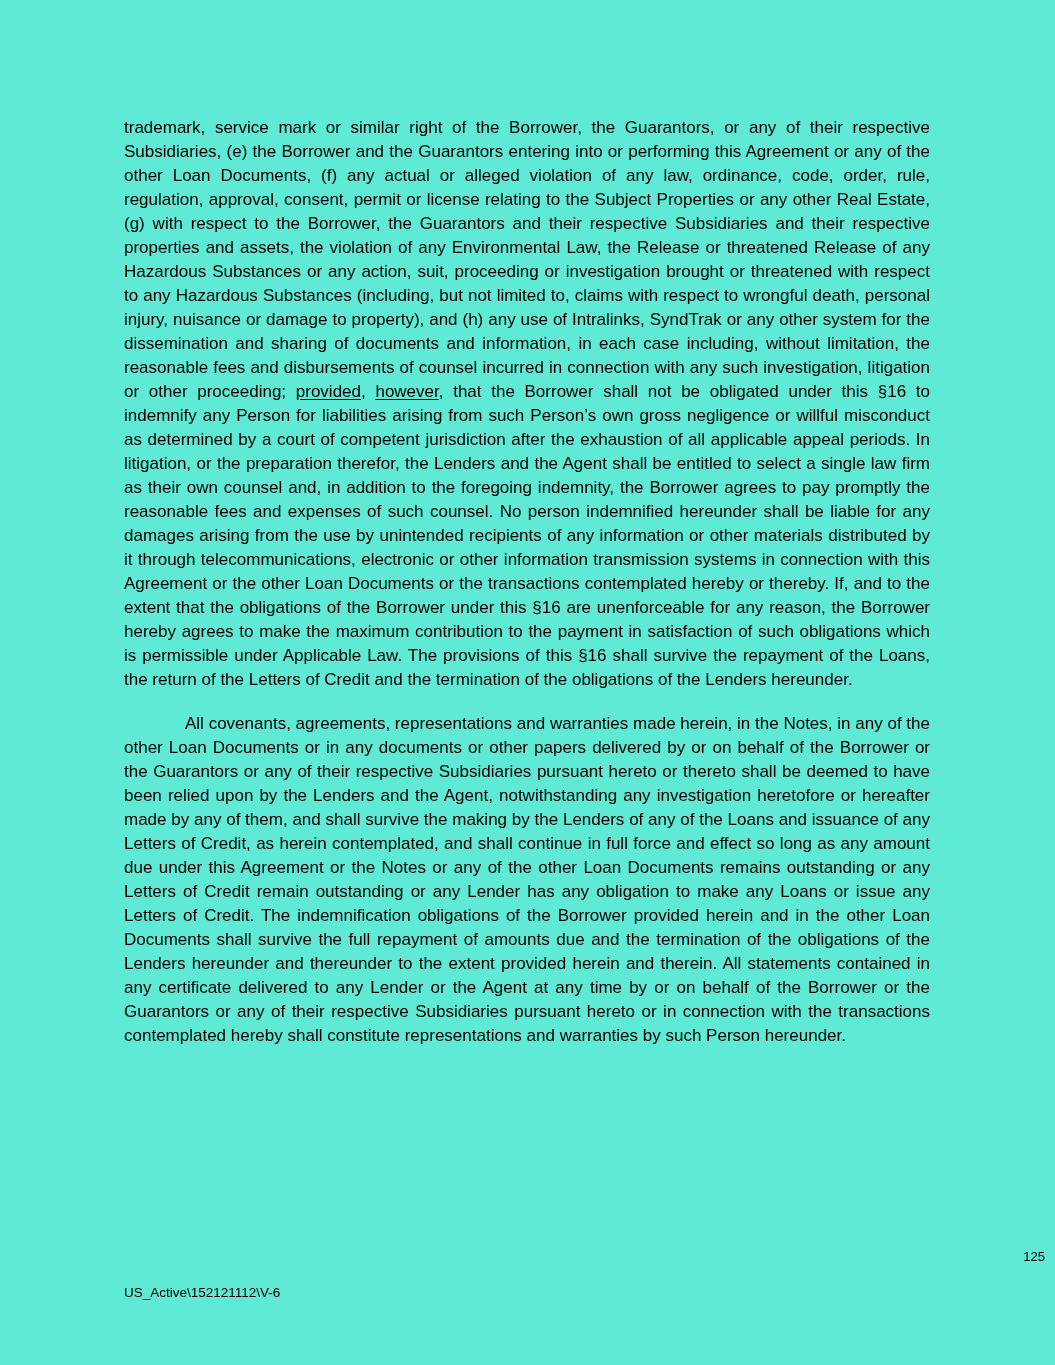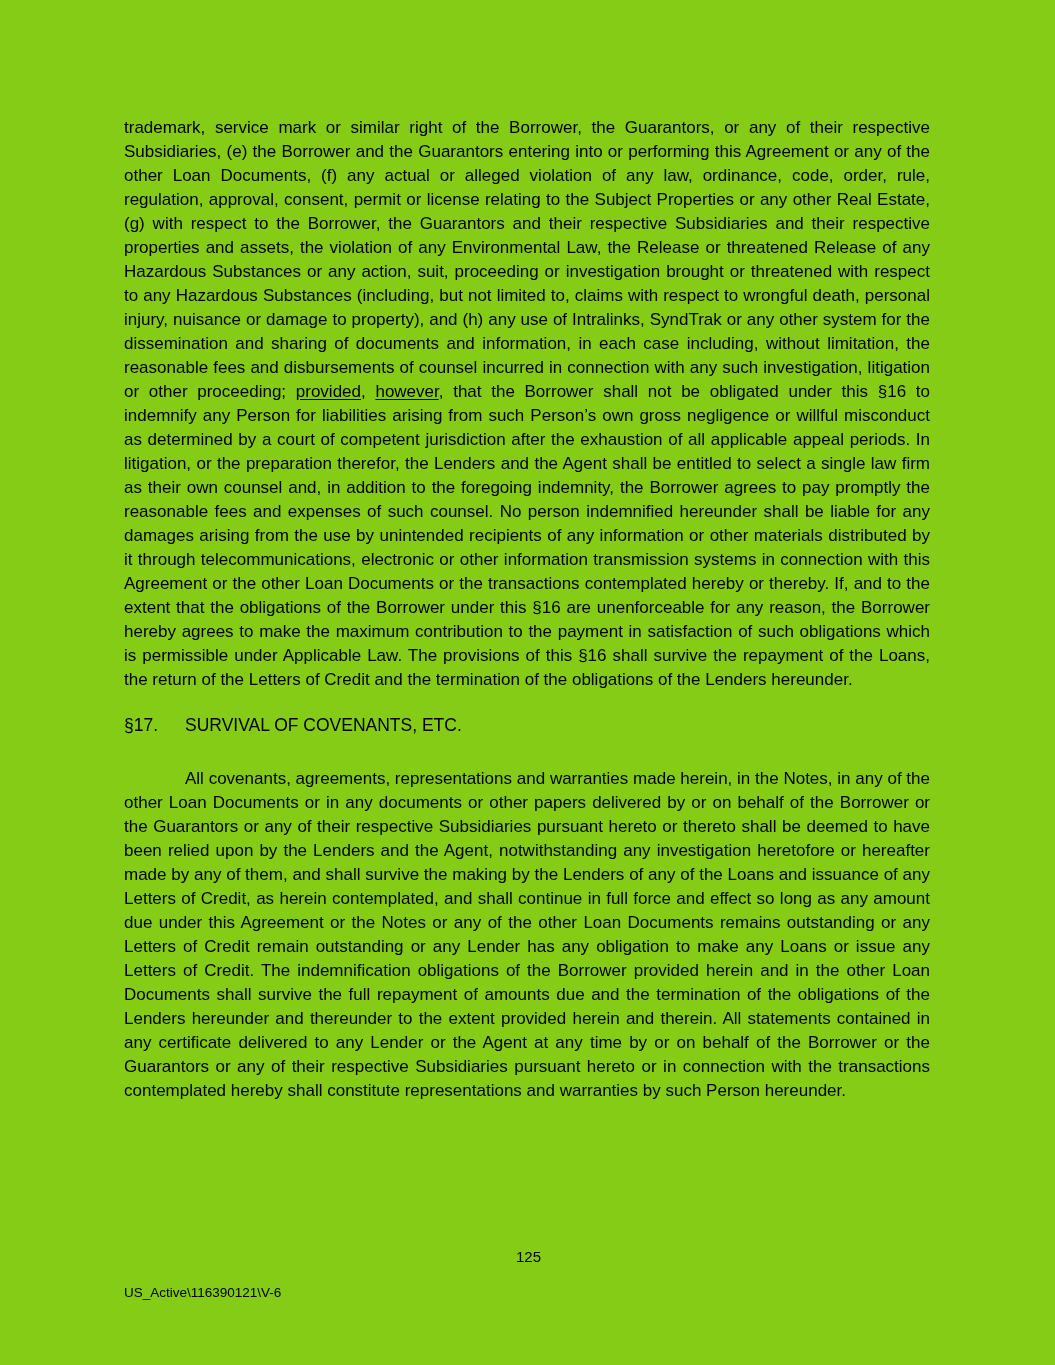--- a/index.html
+++ b/index.html
@@ -4,21 +4,21 @@
 <style>
   html, body {
     margin: 0;
     padding: 0;
     background: #ffffff;
   }
   .page {
     position: relative;
     width: 1055px;
     height: 1365px;
-    background: #84cc16;
+    background: #5eead4;
     font-family: "Liberation Sans", sans-serif;
     color: #000000;
     overflow: hidden;
   }
   .body-text {
     position: absolute;
     top: 116px;
     left: 124px;
     width: 806px;
   }
@@ -46,43 +46,40 @@
   }
   .sec-num {
     display: inline-block;
     width: 61px;
   }
   .page-number {
     position: absolute;
     top: 1247px;
     left: 12px;
     right: 10px;
-    text-align: center;
-    font-size: 15px;
+    text-align: right;
+    font-size: 13px;
     line-height: 20px;
   }
   .footer {
     position: absolute;
     top: 1285px;
     left: 124px;
     font-size: 13.5px;
     line-height: 16px;
   }
 </style>
 </head>
 <body>
 
 <div class="page">
   <div class="body-text">
 
     <p class="para"><span>trademark, service mark or similar right of the Borrower, the Guarantors, or any of their respective Subsidiaries, (e) the Borrower and the Guarantors entering into or performing this Agreement or any of the other Loan Documents, (f) any actual or alleged violation of any law, ordinance, code, order, rule, regulation, approval, consent, permit or license relating to the Subject Properties or any other Real Estate, (g) with respect to the Borrower, the Guarantors and their respective Subsidiaries and their respective properties and assets, the violation of any Environmental Law, the Release or threatened Release of any Hazardous Substances or any action, suit, proceeding or investigation brought or threatened with respect to any Hazardous Substances (including, but not limited to, claims with respect to wrongful death, personal injury, nuisance or damage to property), and (h) any use of Intralinks, SyndTrak or any other system for the dissemination and sharing of documents and information, in each case including, without limitation, the reasonable fees and disbursements of counsel incurred in connection with any such investigation, litigation or other proceeding; </span><span class="u">provided</span><span>, </span><span class="u">however</span><span>, that the Borrower shall not be obligated under this §16 to indemnify any Person for liabilities arising from such Person’s own gross negligence or willful misconduct as determined by a court of competent jurisdiction after the exhaustion of all applicable appeal periods.  In litigation, or the preparation therefor, the Lenders and the Agent shall be entitled to select a single law firm as their own counsel and, in addition to the foregoing indemnity, the Borrower agrees to pay promptly the reasonable fees and expenses of such counsel.  No person indemnified hereunder shall be liable for any damages arising from the use by unintended recipients of any information or other materials distributed by it through telecommunications, electronic or other information transmission systems in connection with this Agreement or the other Loan Documents or the transactions contemplated hereby or thereby.   If, and to the extent that the obligations of the Borrower under this §16 are unenforceable for any reason, the Borrower hereby agrees to make the maximum contribution to the payment in satisfaction of such obligations which is permissible under Applicable Law.  The provisions of this §16 shall survive the repayment of the Loans, the return of the Letters of Credit and the termination of the obligations of the Lenders hereunder.</span></p>
 
-    <div class="heading">
-      <span class="sec-num">§17.</span><span class="sec-title">SURVIVAL OF COVENANTS, ETC.</span>
-    </div>
 
     <p class="para indent">All covenants, agreements, representations and warranties made herein, in the Notes, in any of the other Loan Documents or in any documents or other papers delivered by or on behalf of the Borrower or the Guarantors or any of their respective Subsidiaries pursuant hereto or thereto shall be deemed to have been relied upon by the Lenders and the Agent, notwithstanding any investigation heretofore or hereafter made by any of them, and shall survive the making by the Lenders of any of the Loans and issuance of any Letters of Credit, as herein contemplated, and shall continue in full force and effect so long as any amount due under this Agreement or the Notes or any of the other Loan Documents remains outstanding or any Letters of Credit remain outstanding or any Lender has any obligation to make any Loans or issue any Letters of Credit.  The indemnification obligations of the Borrower provided herein and in the other Loan Documents shall survive the full repayment of amounts due and the termination of the obligations of the Lenders hereunder and thereunder to the extent provided herein and therein.  All statements contained in any certificate delivered to any Lender or the Agent at any time by or on behalf of the Borrower or the Guarantors or any of their respective Subsidiaries pursuant hereto or in connection with the transactions contemplated hereby shall constitute representations and warranties by such Person hereunder.</p>
 
   </div>
 
   <div class="page-number">125</div>
-  <div class="footer">US_Active\116390121\V-6</div>
+  <div class="footer">US_Active\152121112\V-6</div>
 </div>
 
 </body></html>

